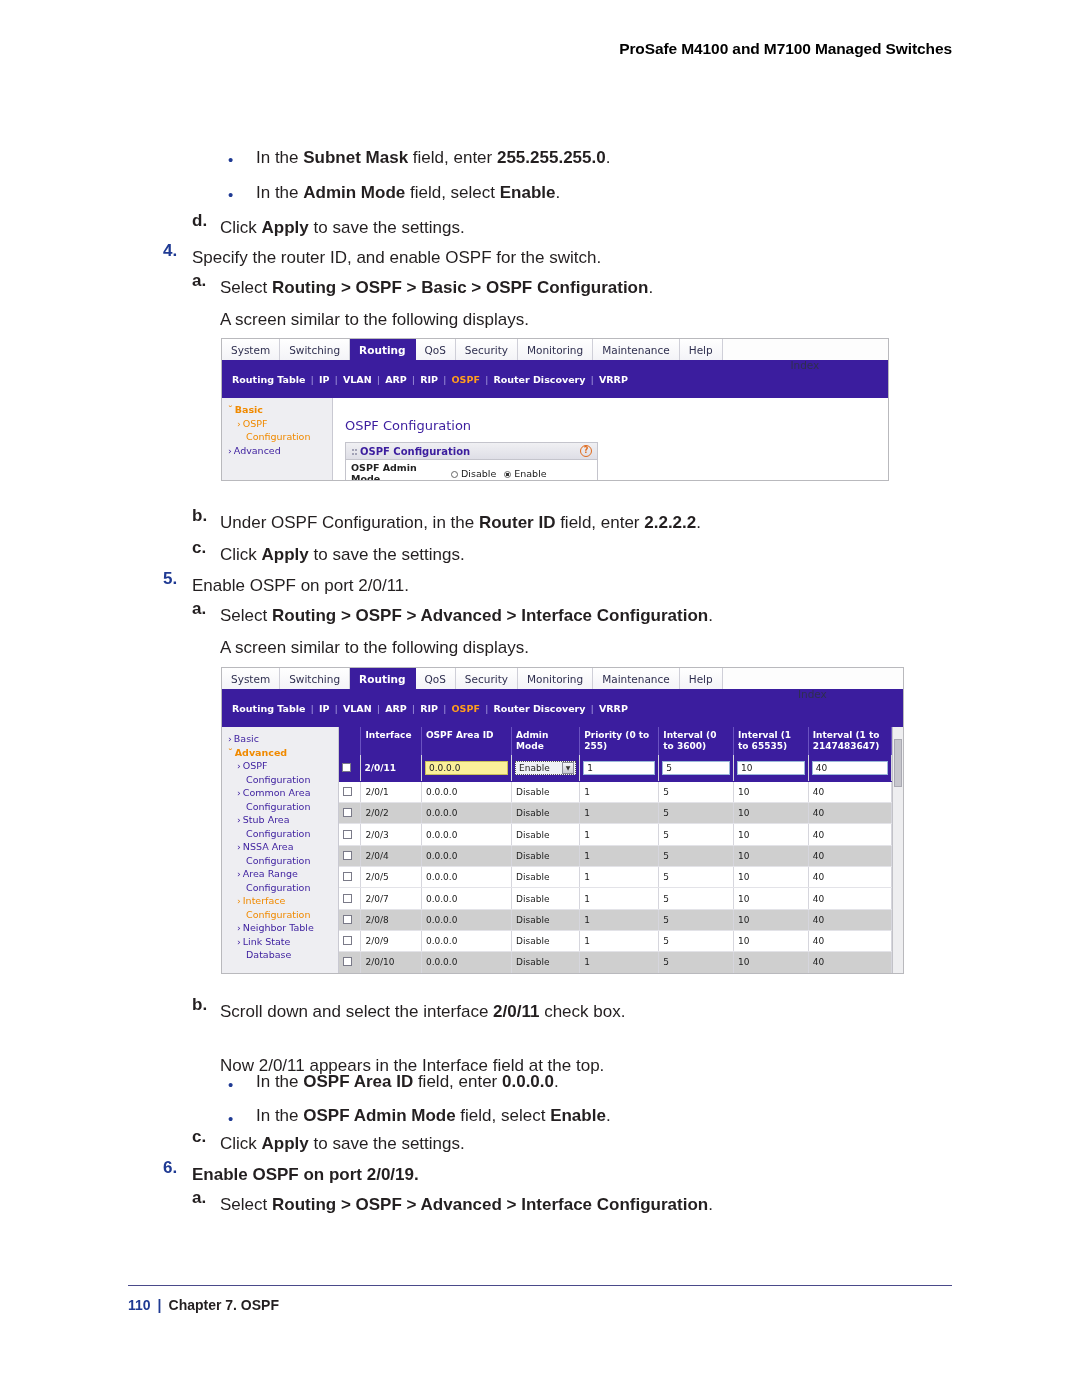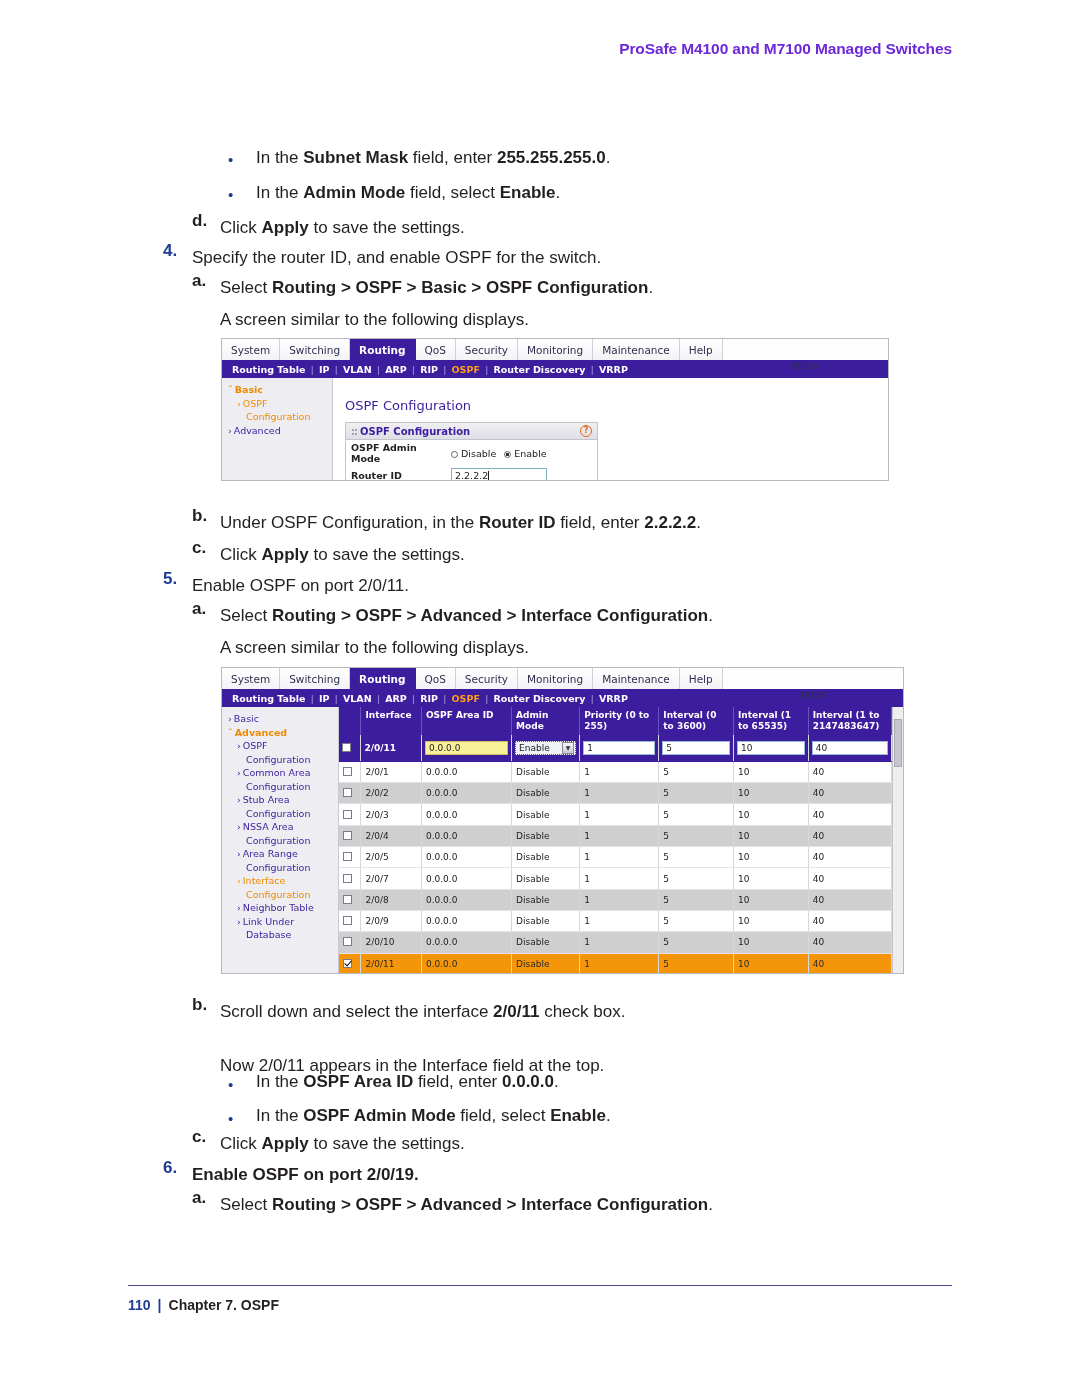--- a/index.html
+++ b/index.html
@@ -11,21 +11,21 @@
     position:relative;
     overflow:hidden;
   }
   .page{position:absolute; inset:0;}
 
   
   .doc-header{
     position:absolute; top:40px; left:0; right:128px;
     text-align:right;
     font-size:15.5px; font-weight:bold; letter-spacing:-0.1px;
-    color:#6d28d9;
+    color:#000000;
   }
 
   
   .body-text{position:absolute; left:0; right:0;}
   .line{
     font-size:17px; line-height:34px; color:#231f20;
     white-space:nowrap;
   }
   .line b{font-weight:bold;}
   .num{
@@ -66,21 +66,21 @@
     white-space:nowrap;
   }
   .tab.active{
     background:#3b1d9e; color:#ffffff; font-weight:bold;
     border-right:1px solid #3b1d9e;
   }
   .tab.grow{flex:1 1 auto;margin-top:26px;}
   .subbar{
     background:#3b1d9e; color:#ffffff;
     height:17px; display:flex; align-items:center;
-    padding:0 6px; font-size:9.5px; font-weight:bold;
+    padding:10px 6px; font-size:9.5px; font-weight:bold;
   }
   .subbar span.item{padding:0 4px; white-space:nowrap;}
   .subbar span.item.sel{color:#ff9d1e;}
   .subbar span.sep{color:#8e7fd0; padding:0 1px;}
 
   .shotbody{display:flex; align-items:stretch;}
   .sidebar{
     flex:0 0 auto;
     background:#eeeef2;
     border-right:1px solid #c9c9d2;
@@ -351,21 +351,21 @@
         <div class="snode l3">Configuration</div>
         <div class="snode l2"><span class="caret p">›</span><span>Stub Area</span></div>
         <div class="snode l3">Configuration</div>
         <div class="snode l2"><span class="caret p">›</span><span>NSSA Area</span></div>
         <div class="snode l3">Configuration</div>
         <div class="snode l2"><span class="caret p">›</span><span>Area Range</span></div>
         <div class="snode l3">Configuration</div>
         <div class="snode l2 orange"><span class="caret">›</span><span>Interface</span></div>
         <div class="snode l3 orange">Configuration</div>
         <div class="snode l2"><span class="caret p">›</span><span>Neighbor Table</span></div>
-        <div class="snode l2"><span class="caret p">›</span><span>Link Under</span></div>
+        <div class="snode l2"><span class="caret p">›</span><span>Link State</span></div>
         <div class="snode l3">Database</div>
       </div>
 
       <div class="tablewrap">
         <table class="itable">
           <colgroup>
             <col style="width:20px">
               <col style="width:44px">
               <col style="width:82px">
             <col style="width:62px">

